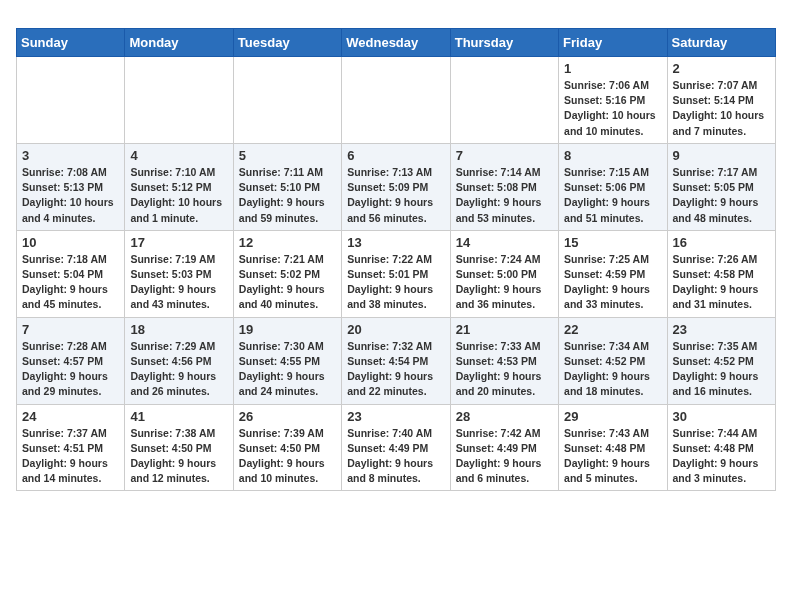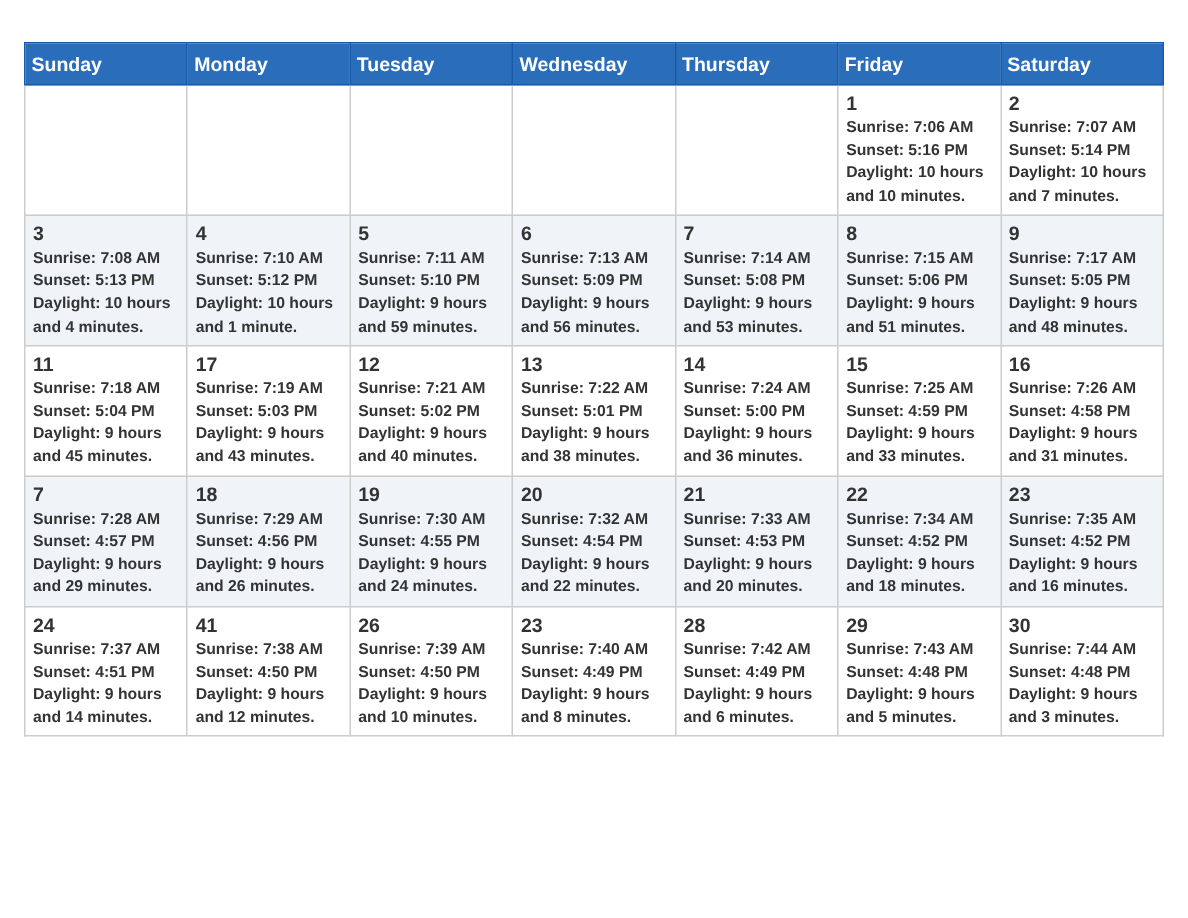--- a/index.html
+++ b/index.html
@@ -146,21 +146,21 @@
           <span class="day-number">8</span>
           <div class="day-info">Sunrise: 7:15 AM<br>Sunset: 5:06 PM<br>Daylight: 9 hours and 51 minutes.</div>
         </td>
         <td>
           <span class="day-number">9</span>
           <div class="day-info">Sunrise: 7:17 AM<br>Sunset: 5:05 PM<br>Daylight: 9 hours and 48 minutes.</div>
         </td>
       </tr>
       <tr>
         <td>
-          <span class="day-number">11</span>
+          <span class="day-number">10</span>
           <div class="day-info">Sunrise: 7:18 AM<br>Sunset: 5:04 PM<br>Daylight: 9 hours and 45 minutes.</div>
         </td>
         <td>
           <span class="day-number">17</span>
           <div class="day-info">Sunrise: 7:19 AM<br>Sunset: 5:03 PM<br>Daylight: 9 hours and 43 minutes.</div>
         </td>
         <td>
           <span class="day-number">12</span>
           <div class="day-info">Sunrise: 7:21 AM<br>Sunset: 5:02 PM<br>Daylight: 9 hours and 40 minutes.</div>
         </td>

